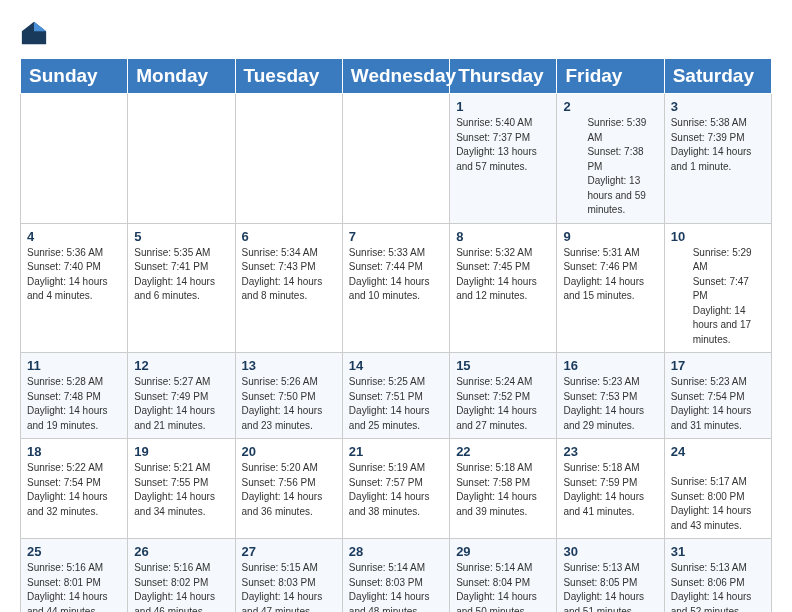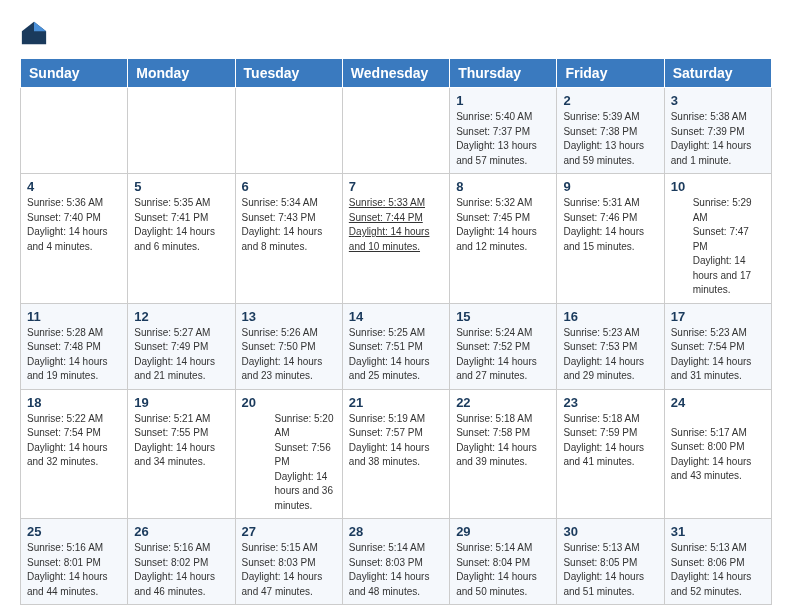--- a/index.html
+++ b/index.html
@@ -38,21 +38,21 @@
       color: #333;
     }
     table {
       width: 100%;
       border-collapse: collapse;
       table-layout: fixed;
     }
     thead tr th {
       background-color: #3a7abf;
       color: #fff;
-      font-size: 14px;
+      font-size: 19px;
       font-weight: bold;
       padding: 6px 8px;
       text-align: left;
       border: 1px solid #fff;
     }
     tbody tr td {
       border: 1px solid #ccc;
       vertical-align: top;
       padding: 5px 6px;
       font-size: 10.5px;
@@ -120,21 +120,21 @@
         <td class="empty-cell"></td>
         <td class="empty-cell"></td>
         <td>
           <span class="day-num">1</span>
           <div class="cell-text" style="white-space: pre-line;">Sunrise: 5:40 AM
 Sunset: 7:37 PM
 Daylight: 13 hours and 57 minutes.</div>
         </td>
         <td>
           <span class="day-num">2</span>
-          <div class="cell-text" style="white-space: pre-line;">Sunrise: 5:39 AM
+          <div class="cell-text" style="white-space: pre-line; margin-left: 24px;">Sunrise: 5:39 AM
 Sunset: 7:38 PM
 Daylight: 13 hours and 59 minutes.</div>
         </td>
         <td>
           <span class="day-num">3</span>
           <div class="cell-text" style="white-space: pre-line;">Sunrise: 5:38 AM
 Sunset: 7:39 PM
 Daylight: 14 hours and 1 minute.</div>
         </td>
       </tr>
@@ -152,21 +152,21 @@
 Daylight: 14 hours and 6 minutes.</div>
         </td>
         <td>
           <span class="day-num">6</span>
           <div class="cell-text" style="white-space: pre-line;">Sunrise: 5:34 AM
 Sunset: 7:43 PM
 Daylight: 14 hours and 8 minutes.</div>
         </td>
         <td>
           <span class="day-num">7</span>
-          <div class="cell-text" style="white-space: pre-line; text-decoration: underline;">Sunrise: 5:33 AM
+          <div class="cell-text" style="white-space: pre-line;">Sunrise: 5:33 AM
 Sunset: 7:44 PM
 Daylight: 14 hours and 10 minutes.</div>
         </td>
         <td>
           <span class="day-num">8</span>
           <div class="cell-text" style="white-space: pre-line;">Sunrise: 5:32 AM
 Sunset: 7:45 PM
 Daylight: 14 hours and 12 minutes.</div>
         </td>
         <td>
@@ -234,21 +234,21 @@
 Daylight: 14 hours and 32 minutes.</div>
         </td>
         <td>
           <span class="day-num">19</span>
           <div class="cell-text" style="white-space: pre-line;">Sunrise: 5:21 AM
 Sunset: 7:55 PM
 Daylight: 14 hours and 34 minutes.</div>
         </td>
         <td>
           <span class="day-num">20</span>
-          <div class="cell-text" style="white-space: pre-line; margin-left: 33px;">Sunrise: 5:20 AM
+          <div class="cell-text" style="white-space: pre-line;">Sunrise: 5:20 AM
 Sunset: 7:56 PM
 Daylight: 14 hours and 36 minutes.</div>
         </td>
         <td>
           <span class="day-num">21</span>
           <div class="cell-text" style="white-space: pre-line;">Sunrise: 5:19 AM
 Sunset: 7:57 PM
 Daylight: 14 hours and 38 minutes.</div>
         </td>
         <td>

